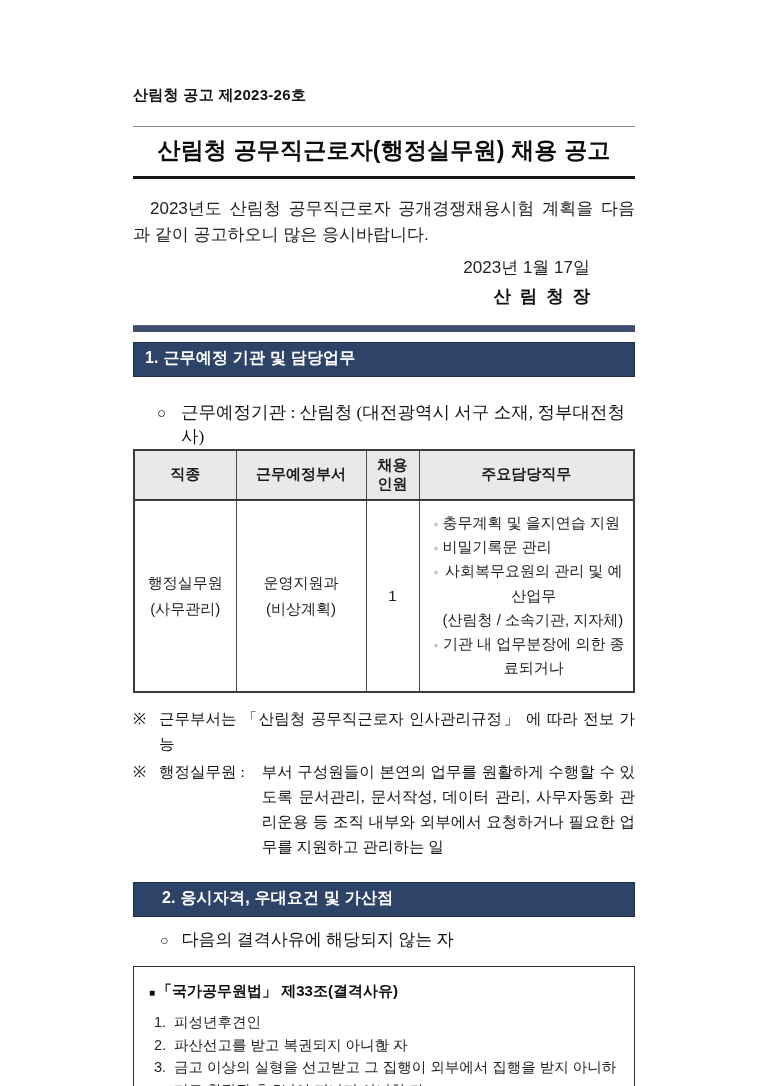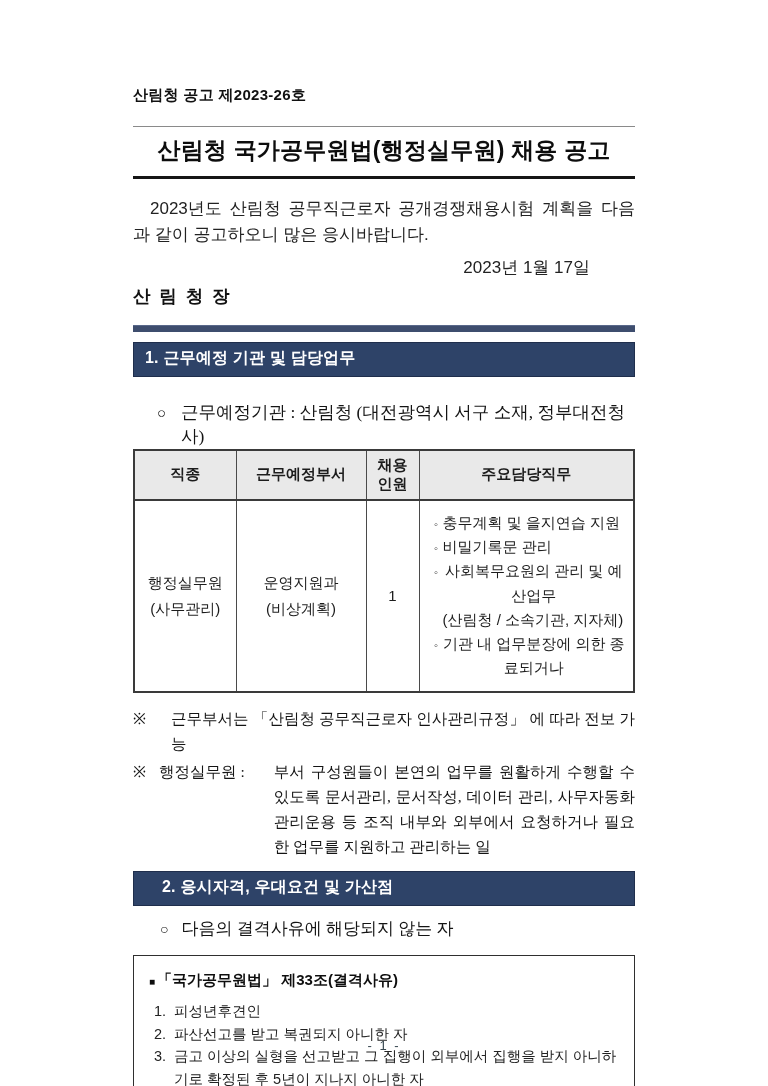--- a/index.html
+++ b/index.html
@@ -25,34 +25,34 @@
   }
   .doc-title { font-size:23px; font-weight:bold; letter-spacing:0.2px; color:#0d0d0d; }
 
   .intro {
     margin-top:17px;
     font-size:17px; line-height:1.55;
     text-align:justify; text-indent:17px;
     color:#222;
   }
   .date-line { margin-top:7px; text-align:right; padding-right:45px; font-size:17px; color:#222; }
-  .signer-line { margin-top:5px; padding-right:43px; font-size:17.5px; font-weight:bold; letter-spacing:2px; color:#111; }
+  .signer-line { margin-top:5px; text-align:right; padding-right:43px; font-size:17.5px; font-weight:bold; letter-spacing:2px; color:#111; }
 
   .top-divider { margin-top:17px; height:7px; background:#3e4d6e; border-top:1px solid #59688a; }
 
   .section-bar {
     margin-top:10px;
     background:#2e4368;
     border:1px solid #1f2e4c;
     color:#ffffff;
     font-weight:bold; font-size:16px;
     padding:5px 11px 7px 11px;
     letter-spacing:0.2px;
   }
-  .section-bar.second { margin-top:12px;padding-left:28px; }
+  .section-bar.second { margin-top:23px;padding-left:28px; }
 
   .agency-line {
     margin-top:23px;
     font-family:"Liberation Serif","DejaVu Serif",serif;
     font-size:17.5px; color:#141414;
     padding-left:24px;
     display:flex; align-items:baseline;
   }
   .agency-line .marker { margin-right:15px; font-size:15px; }
 
@@ -78,21 +78,21 @@
   td.duties-cell { text-align:left; padding:10px 8px 10px 10px; }
   .duty-row { display:flex; align-items:baseline; line-height:1.62; }
   .duty-row .dmark { width:13px; flex:0 0 13px; font-size:11px; color:#333; }
   .duty-row.cont { padding-left:13px; }
   .col-job { width:102px; } .col-dept { width:130px; } .col-count { width:53px; } 
 
   .notes { margin-top:13px; font-family:"Liberation Serif","DejaVu Serif",serif; font-size:15.5px; line-height:1.62; color:#141414; }
   .note-row { display:flex; align-items:flex-start; margin-top:3px; }
   .note-row .nmark { flex:0 0 26px; }
   .note-row .nlabel { white-space:nowrap; margin-right:17px; }
-  .note-row .ntext { flex:1; text-align:justify;margin-left:12px; }
+  .note-row .ntext { flex:1; text-align:justify; }
 
   .sub-heading { margin-top:29px; font-size:17.5px; font-weight:bold; color:#101010; }
   .sub-heading .sub-note { font-size:16px; }
 
   .bullet2 {
     margin-top:11px;
     font-family:"Liberation Serif","DejaVu Serif",serif;
     font-size:17px; color:#141414;
     padding-left:27px;
     display:flex; align-items:baseline;
@@ -118,21 +118,21 @@
   }
 </style>
 </head>
 <body>
 
 <div class="page">
 
   <div class="notice-no">산림청 공고 제2023-26호</div>
 
   <div class="title-block">
-    <div class="doc-title">산림청 국가공무원법(행정실무원) 채용 공고</div>
+    <div class="doc-title">산림청 공무직근로자(행정실무원) 채용 공고</div>
   </div>
 
   <p class="intro">2023년도 산림청 공무직근로자 공개경쟁채용시험 계획을 다음과 같이 공고하오니 많은 응시바랍니다.</p>
 
   <div class="date-line">2023년 1월 17일</div>
   <div class="signer-line">산 림 청 장</div>
 
   <div class="top-divider"></div>
 
   <div class="section-bar">1. 근무예정 기관 및 담당업무</div>

